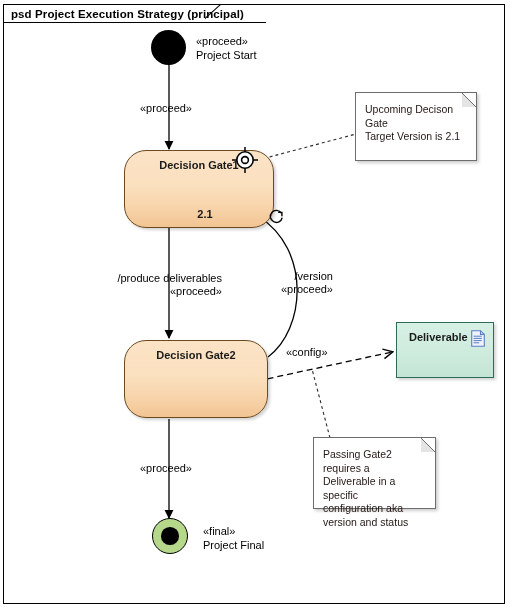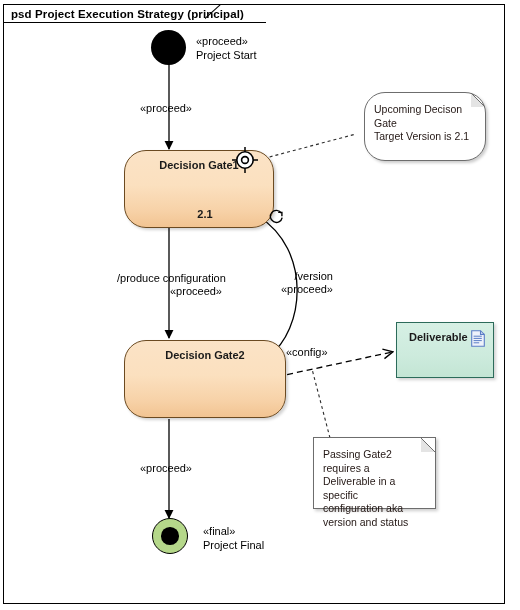--- a/index.html
+++ b/index.html
@@ -268,21 +268,21 @@
     <div class="state-title">Decision Gate1</div>
     <div class="state-version">2.1</div>
   </div>
   <svg class="target-icon" style="left:232px; top:147px;" viewBox="0 0 26 26">
     <line x1="13" y1="0" x2="13" y2="26" stroke="#000000" stroke-width="1.5"></line>
     <line x1="0" y1="13" x2="26" y2="13" stroke="#000000" stroke-width="1.5"></line>
     <circle cx="13" cy="13" r="8.2" fill="#ffffff" stroke="#000000" stroke-width="1.6"></circle>
     <circle cx="13" cy="13" r="3.4" fill="#ffffff" stroke="#000000" stroke-width="1.6"></circle>
   </svg>
 
-  <div class="state-node" style="left:96px; top:340px; width:162px; height:78px;">
+  <div class="state-node" style="left:96px; top:340px; width:144px; height:78px;">
     <div class="state-title">Decision Gate2</div>
     <div class="state-version"></div>
   </div>
 
   <div class="object-node" style="left:396px; top:322px; width:98px; height:56px;">
     <div class="object-title">Deliverable</div>
     <svg class="doc-icon" viewBox="0 0 14 17">
       <path d="M0.7 0.7 H9.5 L13.3 4.4 V16.3 H0.7 Z" fill="#eef2fb" stroke="#5b7ec6" stroke-width="1.1"></path>
       <path d="M9.5 0.7 V4.4 H13.3" fill="none" stroke="#5b7ec6" stroke-width="1.1"></path>
       <line x1="2.6" y1="6.2" x2="10.8" y2="6.2" stroke="#5b7ec6" stroke-width="1"></line>
@@ -298,21 +298,21 @@
   <div class="node-label" style="left:203px; top:524px;">
     <span class="stereo">«final»</span>
     <span>Project Final</span>
   </div>
 
   <div class="edge-label" style="left:140px; top:102px;">
     <span>«proceed»</span>
   </div>
 
   <div class="edge-label two-line" style="left:117px; top:272px; width:105px;">
-    <span class="l">/produce configuration</span>
+    <span class="l">/produce deliverables</span>
     <span class="l">«proceed»</span>
   </div>
 
   <div class="edge-label two-line" style="left:267px; top:270px; width:66px;">
     <span class="l">/version</span>
     <span class="l">«proceed»</span>
   </div>
 
   <svg style="position:absolute; left:268px; top:209px; width:18px; height:18px;" viewBox="0 0 18 18">
     <path d="M13.4 4.2 A6 6 0 1 0 14.2 8.6" fill="none" stroke="#000000" stroke-width="1.4"></path>
@@ -320,21 +320,21 @@
   </svg>
 
   <div class="edge-label" style="left:286px; top:346px;">
     <span>«config»</span>
   </div>
 
   <div class="edge-label" style="left:140px; top:462px;">
     <span>«proceed»</span>
   </div>
 
-  <div class="note" style="left:364px; top:92px; width:122px; height:69px;border-radius:21px;">
+  <div class="note" style="left:355px; top:92px; width:122px; height:69px;">
     <svg class="note-fold" viewBox="0 0 14 14">
       <path d="M0 0 L14 14 L0 14 Z" fill="#e4e4e4" stroke="none" transform="translate(0,0)"></path>
       <path d="M0 0 L14 14" stroke="#6d6d6d" stroke-width="1" fill="none"></path>
     </svg>
     <div class="note-text">Upcoming Decison Gate
 Target Version is 2.1</div>
   </div>
 
   <div class="note" style="left:313px; top:437px; width:123px; height:72px;">
     <svg class="note-fold" viewBox="0 0 14 14">

